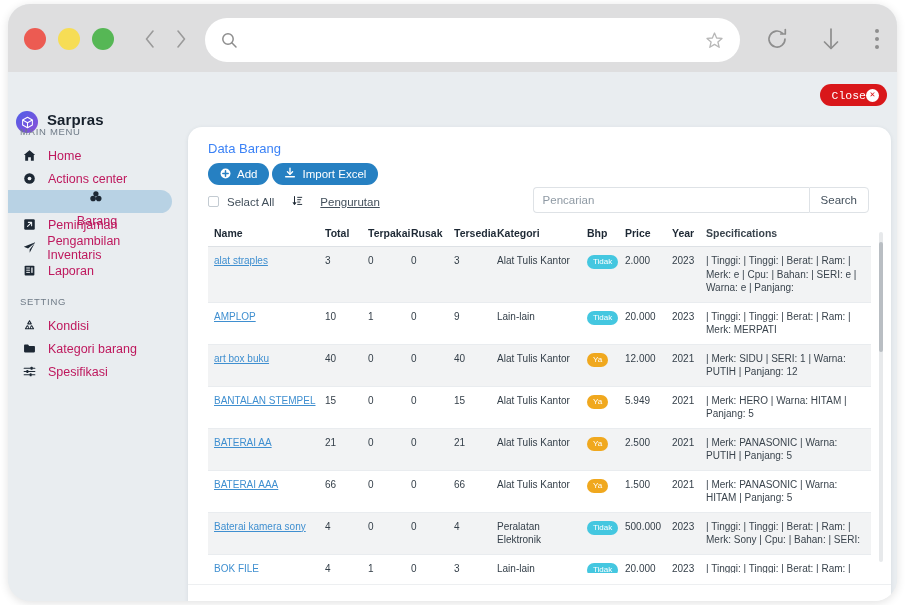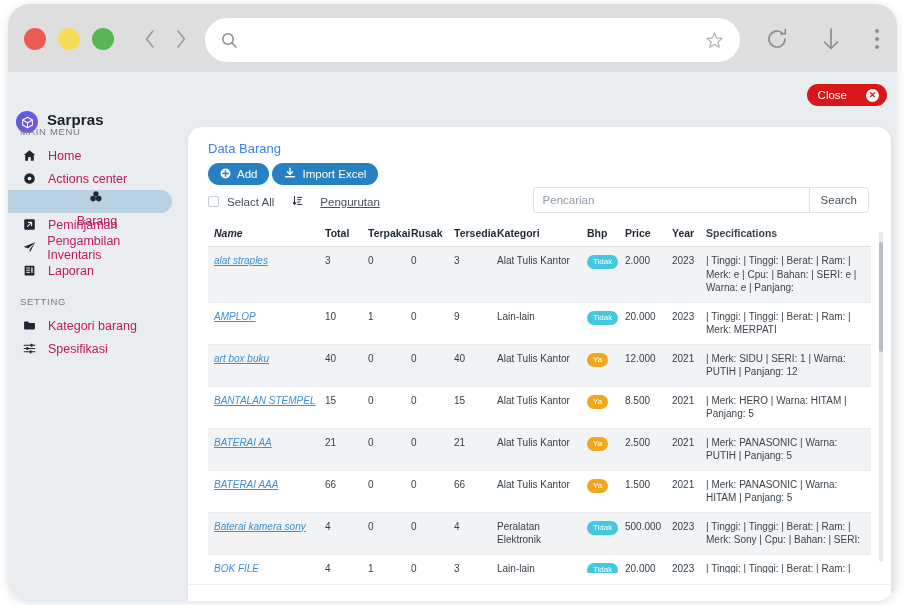--- a/index.html
+++ b/index.html
@@ -81,22 +81,22 @@
   #brand-logo {
     width: 22px; height: 22px; border-radius: 50%;
     background: linear-gradient(140deg,#4f5fe8 0%,#8b4fd8 100%);
     display: flex; align-items: center; justify-content: center;
   }
   #brand-name { font-size: 15px; font-weight: bold; color: #16202b; letter-spacing: .1px; }
   #close-btn {
     position: absolute; right: 10px; top: 12px;
     height: 22px; padding: 0 8px 0 11px;
     background: #d9171a; border-radius: 11px; border: none;
-    color: #fff; font-size: 11.5px; font-family: Liberation Sans, sans-serif;
-    display: flex; align-items: center; gap: 19px; cursor: pointer;
+    color: #fff; font-size: 11.5px; font-family: Liberation Mono, monospace;
+    display: flex; align-items: center; gap: 0; cursor: pointer;
   }
   #close-x {
     width: 13px; height: 13px; border-radius: 50%; background: #fff;
     color: #d9171a; font-size: 9px; line-height: 13px; text-align: center;
     font-weight: bold;
   }
 
   
   #sidebar {
     position: absolute; left: 0; top: 48px;
@@ -175,21 +175,21 @@
     font-size: 10.5px; color: #1d2834; text-align: left;
     padding: 5px 4px 7px 0; font-weight: bold;
     border-bottom: 1.5px solid #dde1e5;
   }
   tbody td {
     font-size: 10px; color: #333e48; padding: 7px 4px 7px 0;
     vertical-align: top; line-height: 1.35;
     border-bottom: 1px solid #e9ecef;
   }
   tbody tr:nth-child(odd) td { background: #f2f3f4; }
-  .c-name { width: 117px; padding-left: 6px !important; font-style: italic; }
+  .c-name { width: 117px; padding-left: 6px !important; }
   .c-total, .c-terpakai, .c-rusak, .c-tersedia { width: 43px; }
   .c-kategori { width: 90px; }
   .c-bhp { width: 38px; }
   .c-price { width: 47px; }
   .c-year { width: 34px; }
   .c-spec { width: auto; color: #3a444d; }
   .rowlink { color: #3f8fd0; text-decoration: underline; cursor: pointer; }
   .badge {
     display: inline-block; border-radius: 8px; padding: 1px 6px;
     font-size: 8px; color: #fff; font-weight: normal; line-height: 1.5;
@@ -356,20 +356,28 @@
               <rect x="4" y="7" width="4.5" height="1.2" fill="#eef1f4"></rect>
               <rect x="4" y="9.7" width="4.5" height="1.2" fill="#eef1f4"></rect>
               <rect x="10.2" y="4.3" width="1.6" height="6.6" fill="#eef1f4"></rect>
             </svg>
         </span>
         <span>Laporan</span>
       </div>
 
       <div class="nav-section" style="padding-top:14px">SETTING</div>
 
+      <div class="nav-item">
+        <span class="nav-ico">
+          <svg width="13" height="13" viewBox="0 0 16 16">
+              <path d="M8 2.2 L10.2 6 L8.4 6 M8 2.2 L5.8 6 L7.6 6 M3 12 L5.2 8.2 L6.4 9.2 M3 12 L7.4 12 L6.6 10.6 M13 12 L8.6 12 L9.4 10.6 M13 12 L10.8 8.2 L9.6 9.2" fill="none" stroke="#1d2834" stroke-width="1.25" stroke-linecap="round" stroke-linejoin="round"></path>
+            </svg>
+        </span>
+        <span>Kondisi</span>
+      </div>
 
       <div class="nav-item">
         <span class="nav-ico">
           <svg width="13" height="13" viewBox="0 0 16 16">
               <path d="M1.3 4.2 A1 1 0 0 1 2.3 3.2 L6.2 3.2 L7.6 4.8 L13.7 4.8 A1 1 0 0 1 14.7 5.8 L14.7 11.8 A1 1 0 0 1 13.7 12.8 L2.3 12.8 A1 1 0 0 1 1.3 11.8 Z" fill="#1d2834"></path>
             </svg>
         </span>
         <span>Kategori barang</span>
       </div>
 
@@ -484,21 +492,21 @@
                 <td class="c-spec">| Merk: SIDU | SERI: 1 | Warna: PUTIH | Panjang: 12</td>
               </tr>
               <tr>
                 <td class="c-name"><span class="rowlink">BANTALAN STEMPEL</span></td>
                 <td class="c-total">15</td>
                 <td class="c-terpakai">0</td>
                 <td class="c-rusak">0</td>
                 <td class="c-tersedia">15</td>
                 <td class="c-kategori">Alat Tulis Kantor</td>
                 <td class="c-bhp"><span class="badge badge-ya">Ya</span></td>
-                <td class="c-price">8.500</td>
+                <td class="c-price">5.949</td>
                 <td class="c-year">2021</td>
                 <td class="c-spec">| Merk: HERO | Warna: HITAM | Panjang: 5</td>
               </tr>
               <tr>
                 <td class="c-name"><span class="rowlink">BATERAI AA</span></td>
                 <td class="c-total">21</td>
                 <td class="c-terpakai">0</td>
                 <td class="c-rusak">0</td>
                 <td class="c-tersedia">21</td>
                 <td class="c-kategori">Alat Tulis Kantor</td>

